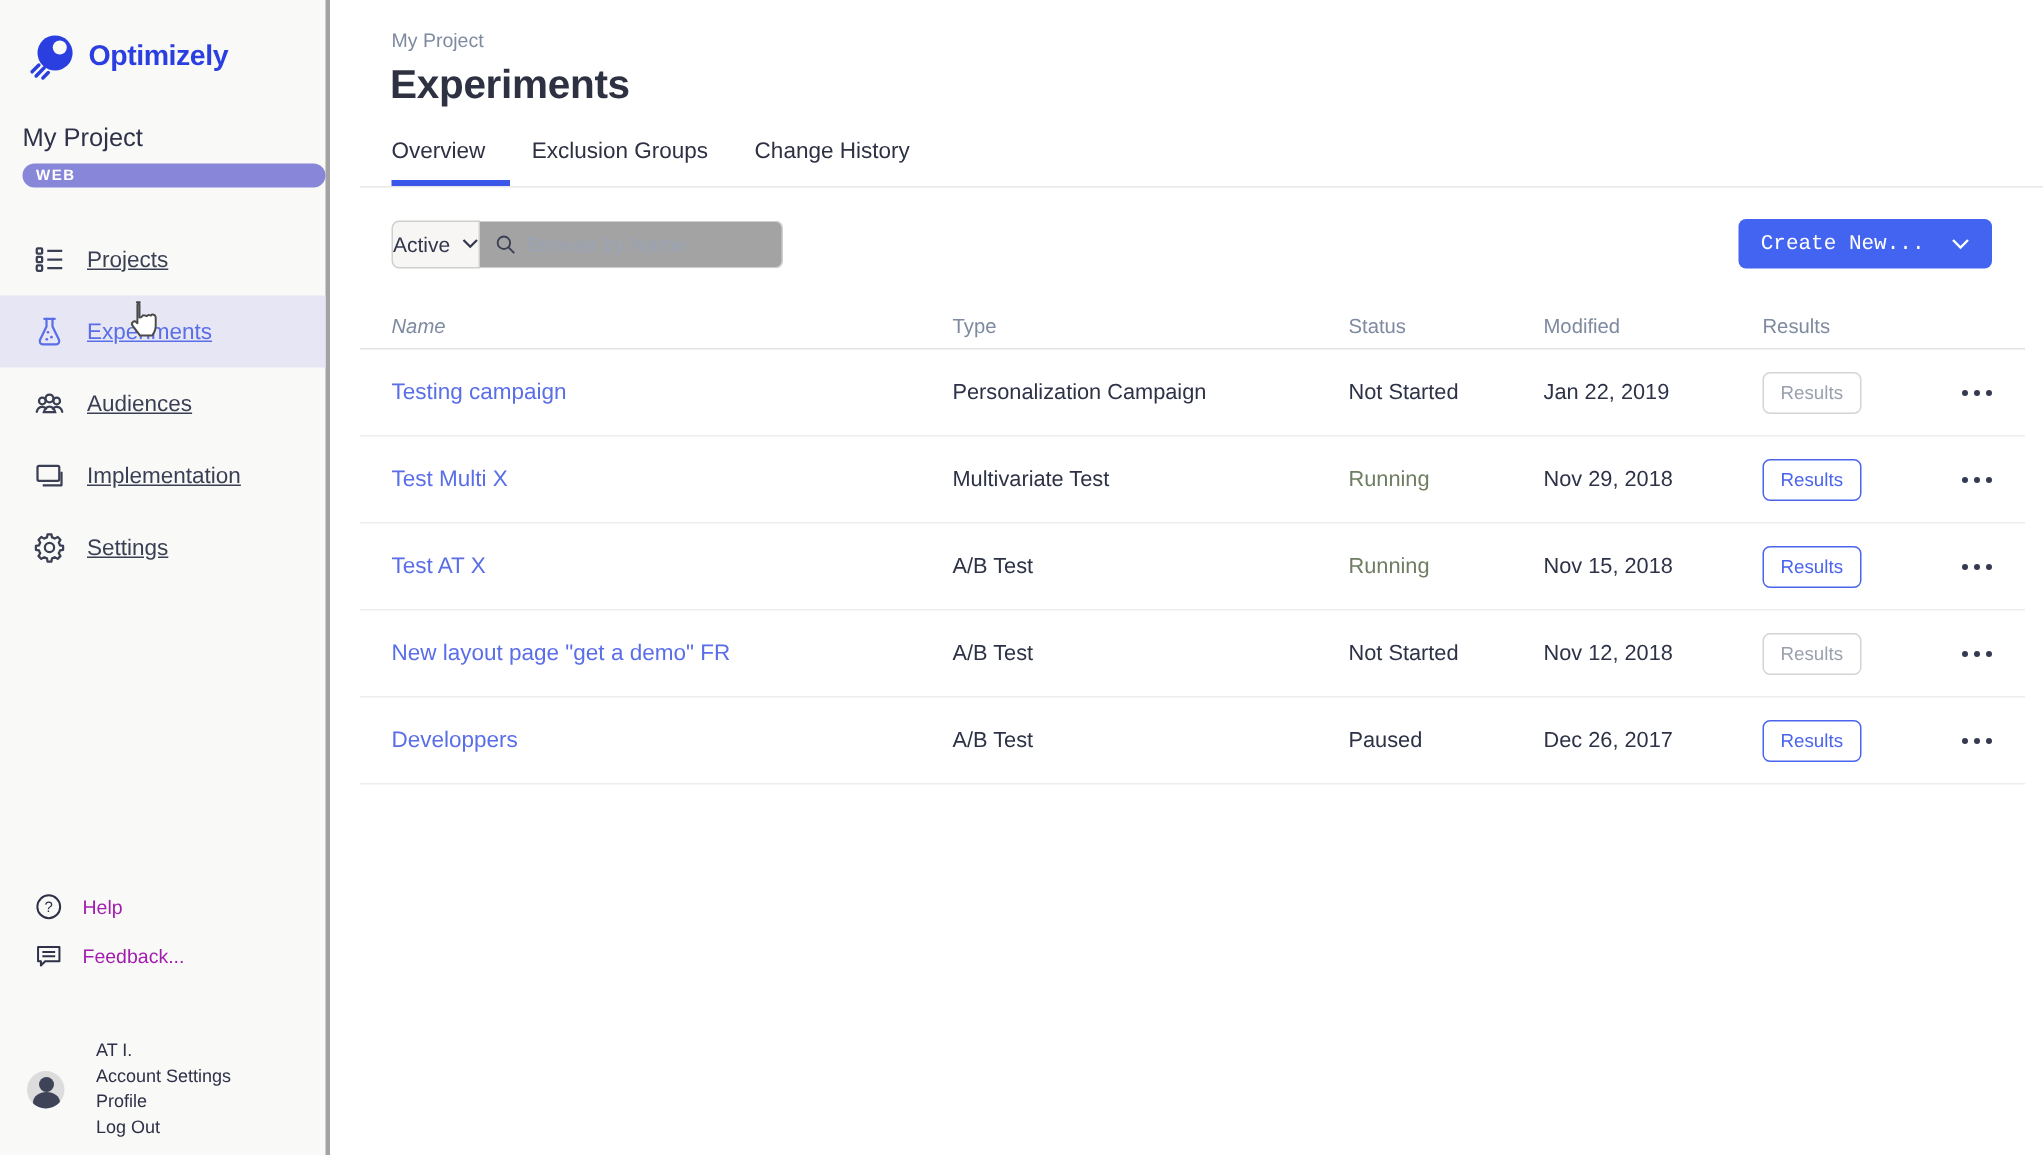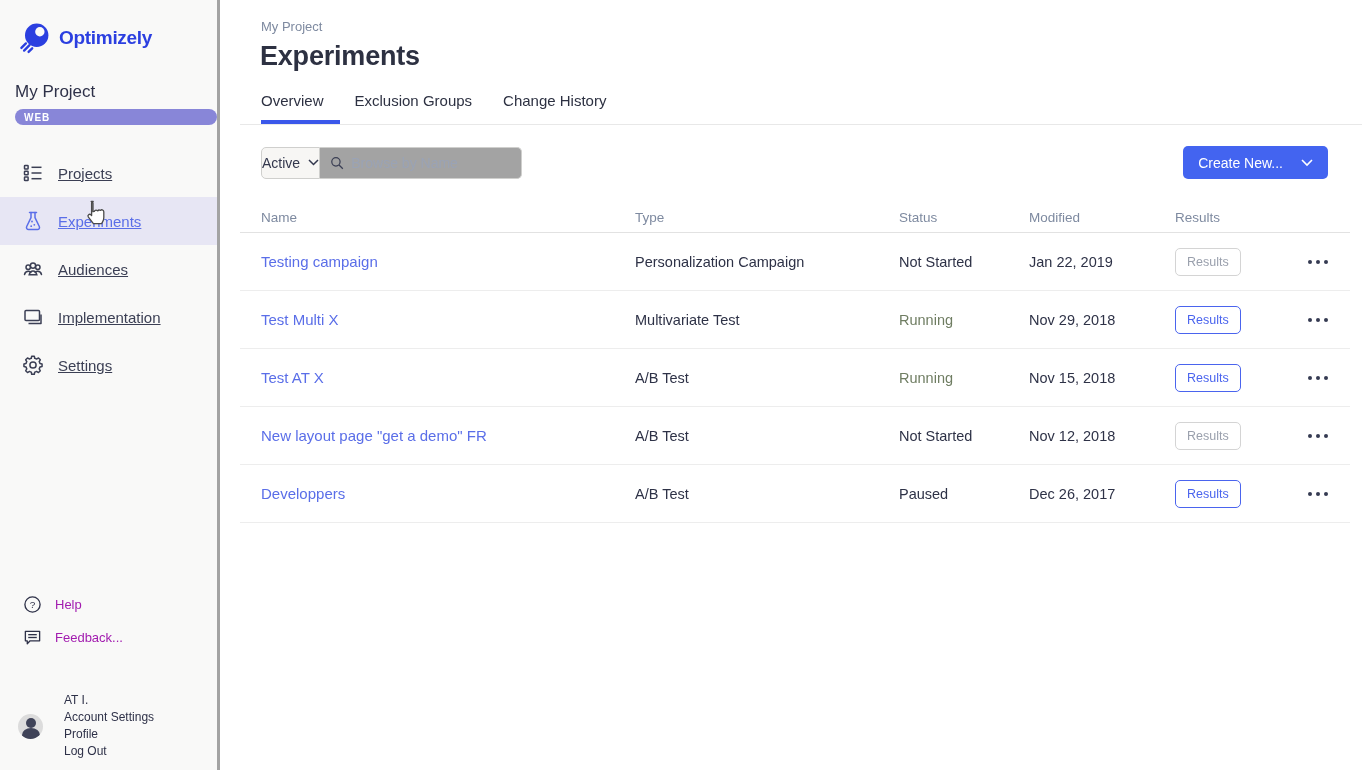--- a/index.html
+++ b/index.html
@@ -38,27 +38,27 @@
   .tabs { display:flex; margin-top:20px; border-bottom:1px solid #e8e8e8; padding-left:21px; }
   .tab { font-size:15px; color:#2d3142; padding-bottom:11px; margin-right:31px; cursor:pointer; }
   .tab.active { border-bottom:4px solid #3a57ea; padding-right:16px; margin-right:15px; }
 
   .toolbar { display:flex; justify-content:space-between; align-items:center; margin-top:21px; padding:0 34px 0 21px; }
   .filter-group { display:flex; height:32px; }
   .filter-btn { display:flex; align-items:center; gap:8px; background:#f7f6f4; border:1px solid #cfcfcd; border-radius:5px 0 0 5px; padding:0 0; font-size:14px; color:#33374d; cursor:pointer; }
   .search-box { display:flex; align-items:center; width:202px; background:#a3a3a3; border:1px solid #cfcfcd; border-left:none; border-radius:0 5px 5px 0; padding:0 8px 0 10px; gap:7px; }
   .search-box input { border:none; outline:none; width:100%; font-size:14px; color:#33374d; font-family:"Liberation Sans", sans-serif; background:transparent; }
   .search-box input::placeholder { color:#9aa3b5; }
-  .create-btn { display:flex; align-items:center; gap:18px; background:#4364f0; color:#fff; border:none; border-radius:5px; height:33px; padding:0 15px; font-size:14px; font-family:Liberation Sans, sans-serif; cursor:pointer;justify-content:center; }
+  .create-btn { display:flex; align-items:center; gap:18px; background:#4364f0; color:#fff; border:none; border-radius:5px; height:33px; padding:0 15px; font-size:14px; font-family:Liberation Mono, monospace; cursor:pointer;justify-content:center; }
 
   .table { margin-top:24px; margin-right:12px; }
   .t-head, .t-row { display:grid; grid-template-columns:395px 264px 130px 146px 129px 1fr; align-items:center; }
   .t-head { height:30px; border-bottom:1px solid #e2e2e2; }
   .t-head .th { font-size:13.5px; color:#7e8aa0; }
-  .t-head .th:first-child { padding-left:21px; }
+  .t-head .th:first-child { padding-left:21px;font-style:italic; }
   .t-row { height:58px; border-bottom:1px solid #ededed; }
   .cell { font-size:14.5px; color:#2e3247; }
   .cell.name { padding-left:21px; font-size:15px; color:#5a6ee8; cursor:pointer; }
   .cell.status.running { color:#6f7d62; }
   .results-btn { font-size:12.5px; padding:6px 11px; border-radius:5px; background:#fff; cursor:pointer; font-family:"Liberation Sans", sans-serif; }
   .results-btn.enabled { color:#4a64ee; border:1px solid #4a64ee; }
   .results-btn.disabled { color:#9aa0ad; border:1px solid #d4d4d4; }
   .dots { display:flex; gap:4px; padding-left:4px; cursor:pointer; }
   .dots i { width:4px; height:4px; border-radius:50%; background:#353a52; }
 

